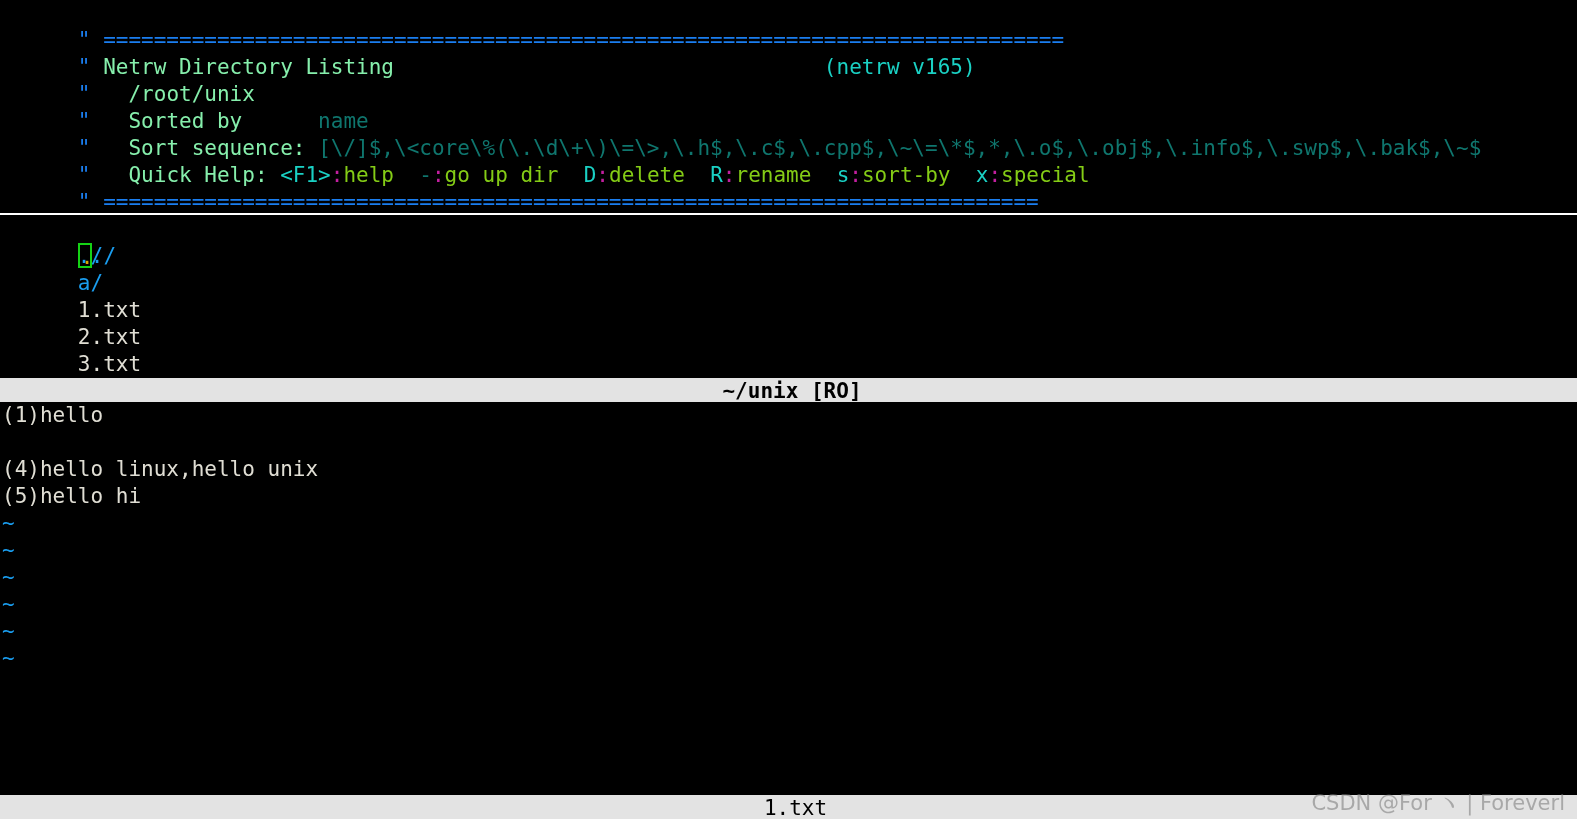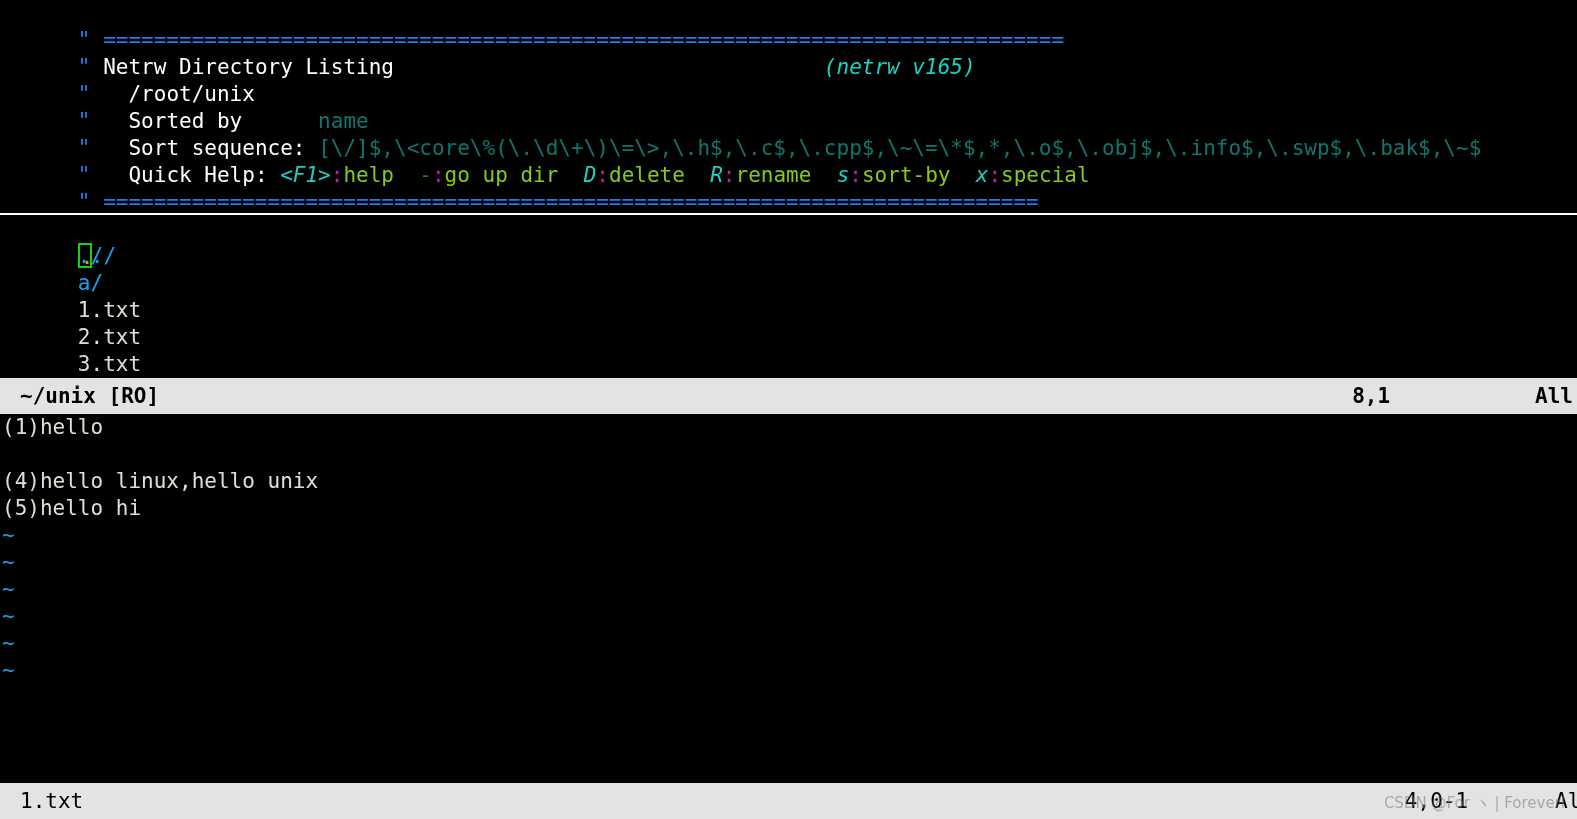--- a/index.html
+++ b/index.html
@@ -28,22 +28,22 @@
   .row {
     height: 27px;
     line-height: 27px;
     white-space: pre;
     padding-left: 2px;
     letter-spacing: 0px;
   }
 
   
   .c-comment  { color: #1a7ef0; }   
-  .c-blue     { color: #ffffff; }
-  .c-cyan     { color: #1ad1c4; font-style: italic; }
+  .c-blue     { color: #86efac; }
+  .c-cyan     { color: #1ad1c4; }
   .c-yellow   { color: #0f766e; }
   .c-white    { color: #84cc16; }
   .c-magenta  { color: #c41fa0; }
   .c-dir      { color: #1a9ef0; }
   .c-tilde    { color: #1a9ef0; }
   .c-plain    { color: #e0ded4; }
 
   
   .cursor-row {
     position: relative;
@@ -76,29 +76,30 @@
     top: -1px;
     color: #d8a400;
   }
   .cursor-row .after-cursor {
     position: relative;
     z-index: 2;
   }
 
   
   .statusline {
-    height: 36px;
+    height: 24px;
     line-height: 27px;
     background: #e3e3e3;
     color: #000000;
     white-space: pre;
     display: flex;
     align-items: center;
     position: relative;
-    padding-left: 20px;
+    padding-left: 7px;
+    flex-direction: column;
   }
   .sl-name { font-weight: bold; }
   .sl-spacer { flex: 1 1 auto; }
   .sl-pos { font-weight: bold; margin-right: 118px; text-align: right; }
   .sl-scroll { font-weight: bold; padding-right: 4px; margin-left: 27px; }
 
   .bottom-status {
     position: absolute;
     left: 0;
     bottom: 0;
@@ -107,21 +108,21 @@
   .bottom-status .sl-name { font-weight: normal; }
   .bottom-status .sl-pos { font-weight: normal; margin-right: 60px; }
   .bottom-status .sl-scroll { font-weight: normal; }
 
   
   .watermark {
     position: absolute;
     right: 12px;
     bottom: 2px;
     font-family: "DejaVu Sans", "Liberation Sans", sans-serif;
-    font-size: 15px;
+    font-size: 21px;
     line-height: 27px;
     color: rgba(120,120,120,0.55);
     white-space: pre;
     pointer-events: none;
     z-index: 5;
   }
 
   .filelist .row { color: #e0ded4; }
 </style>
 </head>

